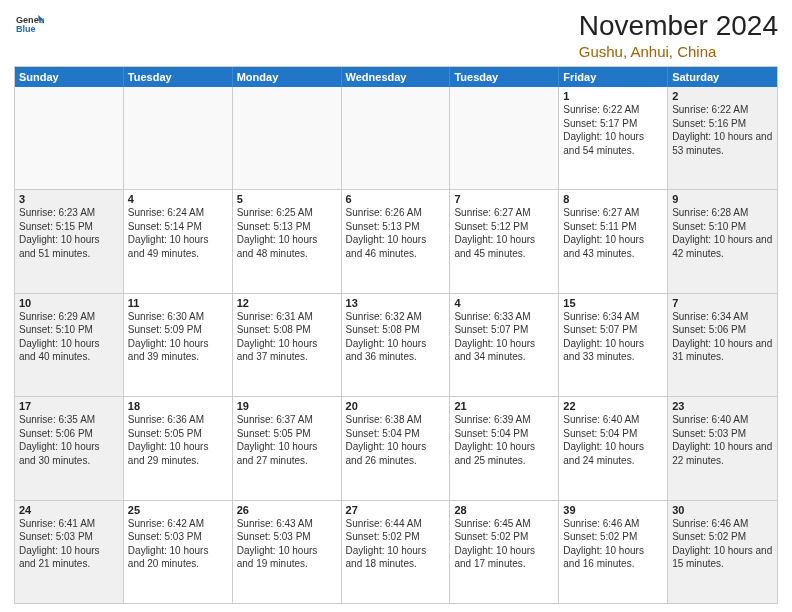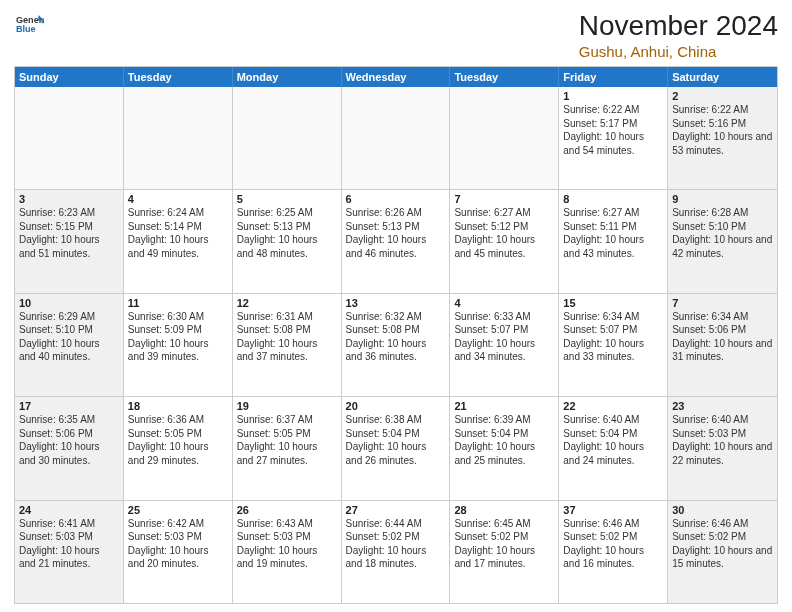--- a/index.html
+++ b/index.html
@@ -255,21 +255,21 @@
           </div>
           <div class="cal-cell">
             <span class="day-num">27</span>
             <div class="cell-text">Sunrise: 6:44 AM<br>Sunset: 5:02 PM<br>Daylight: 10 hours and 18 minutes.</div>
           </div>
           <div class="cal-cell">
             <span class="day-num">28</span>
             <div class="cell-text">Sunrise: 6:45 AM<br>Sunset: 5:02 PM<br>Daylight: 10 hours and 17 minutes.</div>
           </div>
           <div class="cal-cell">
-            <span class="day-num">37</span>
+            <span class="day-num">39</span>
             <div class="cell-text">Sunrise: 6:46 AM<br>Sunset: 5:02 PM<br>Daylight: 10 hours and 16 minutes.</div>
           </div>
           <div class="cal-cell shaded">
             <span class="day-num">30</span>
             <div class="cell-text">Sunrise: 6:46 AM<br>Sunset: 5:02 PM<br>Daylight: 10 hours and 15 minutes.</div>
           </div>
         </div>
       </div>
   </div>
 </div>

